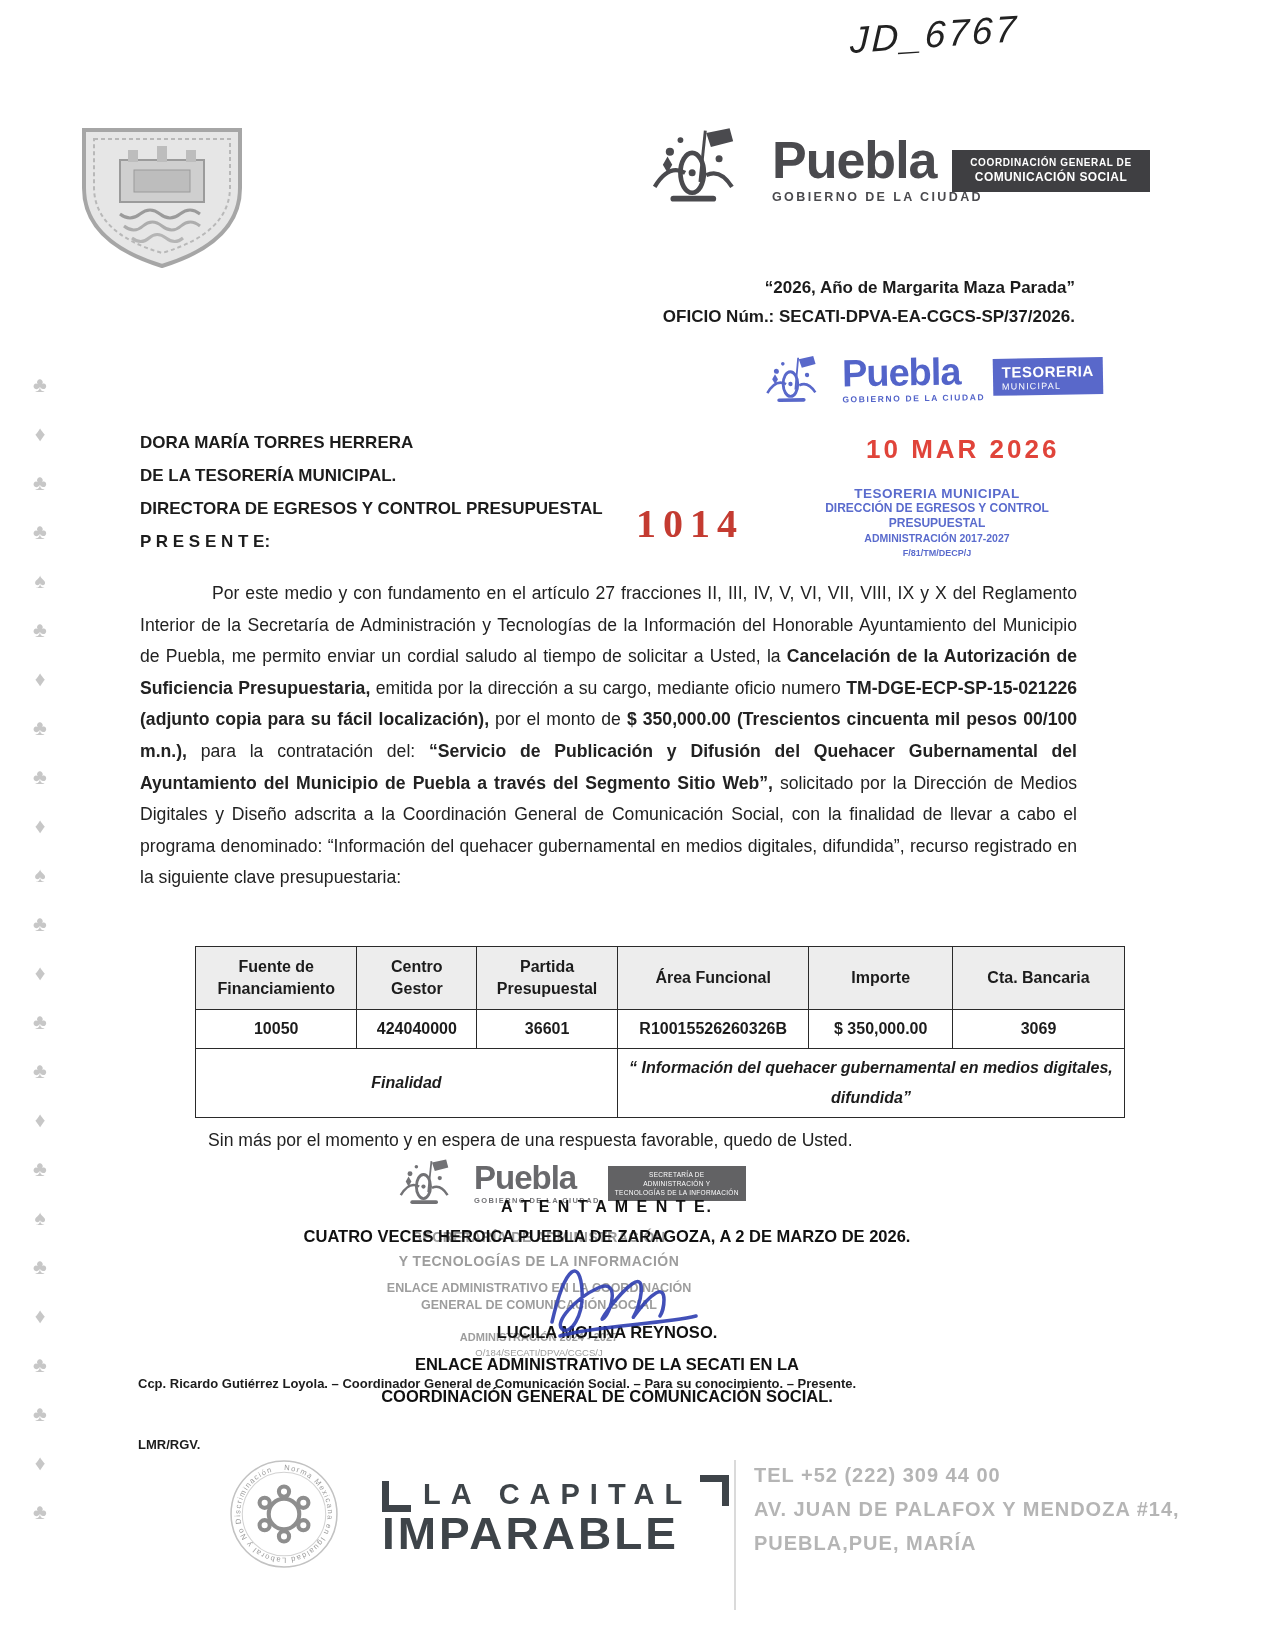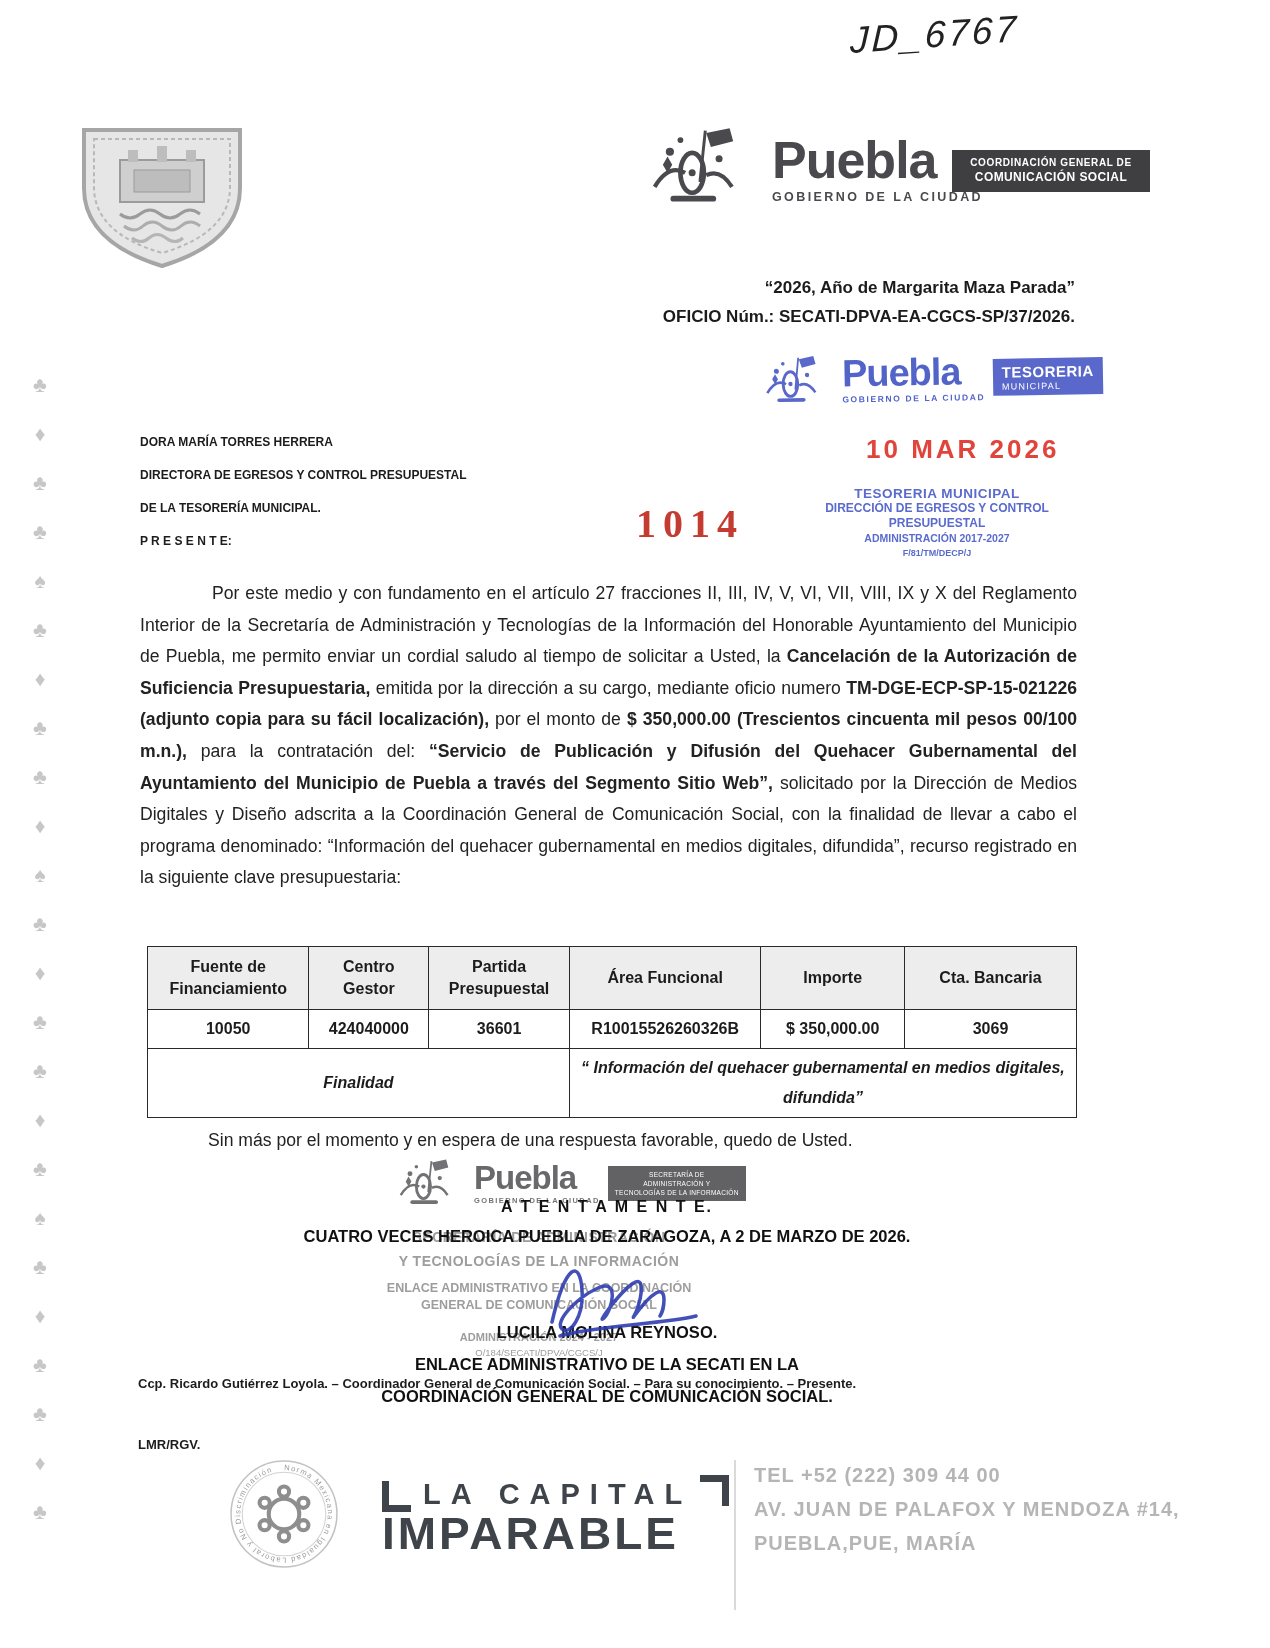--- a/index.html
+++ b/index.html
@@ -34,30 +34,30 @@
   .datestamp{left:866px;top:434px;color:#e0443a;font-size:26px;font-weight:bold;letter-spacing:3px;}
   .folio{left:636px;top:500px;color:#c43b31;font-size:40px;font-weight:bold;letter-spacing:7px;
          font-family:"Liberation Serif",serif;}
   .received{left:782px;top:486px;width:310px;text-align:center;color:#5a6bcd;font-weight:bold;line-height:15px;}
   .received .r1{font-size:13.5px;letter-spacing:.5px;}
   .received .r2{font-size:12px;}
   .received .r4{font-size:10.5px;}
   .received .r5{font-size:9px;}
 
   
-  .recipient{left:140px;top:426px;font-size:12px;font-weight:bold;line-height:33px;color:#1c1c1c;}
+  .recipient{left:140px;top:426px;font-size:17px;font-weight:bold;line-height:33px;color:#1c1c1c;}
 
   
   .bodytext{left:140px;top:578px;width:937px;font-size:17.6px;line-height:31.6px;
             text-align:justify;color:#222;text-indent:72px;}
   .bsegb{font-weight:bold;}
 
   
   .ptable{left:147px;top:946px;}
-  table{border-collapse:collapse;width:930px;}
+  table{border-collapse:collapse;width:930px;margin-left:48px;}
   th,td{border:1.6px solid #2a2a2a;font-size:16px;color:#1c1c1c;padding:4px 6px;text-align:center;vertical-align:middle;}
   th{white-space:pre-line;font-weight:bold;background:#ededed;height:54px;line-height:22px;}
   td{font-weight:bold;height:30px;}
   td.fin-label{font-style:italic;height:60px;background:#fff;}
   td.fin-value{font-style:italic;line-height:30px;}
 
   .closing{left:208px;top:1130px;font-size:17.6px;color:#222;}
 
   
   .cline{position:absolute;left:-28px;width:1270px;text-align:center;}
@@ -190,22 +190,22 @@
   <div class="abs received">
     <div class="r1">TESORERIA MUNICIPAL</div>
     <div class="r2">DIRECCIÓN DE EGRESOS Y CONTROL</div>
     <div class="r2">PRESUPUESTAL</div>
     <div class="r4">ADMINISTRACIÓN 2017-2027</div>
     <div class="r5">F/81/TM/DECP/J</div>
   </div>
 
   <div class="abs recipient">
     <div>DORA MARÍA TORRES HERRERA</div>
+    <div>DE LA TESORERÍA MUNICIPAL.</div>
     <div>DIRECTORA DE EGRESOS Y CONTROL PRESUPUESTAL</div>
-    <div>DE LA TESORERÍA MUNICIPAL.</div>
     <div>P R E S E N T E:</div>
   </div>
 
   <div class="abs bodytext">
     <span>Por este medio y con fundamento en el artículo 27 fracciones II, III, IV, V, VI, VII, VIII, IX y X del Reglamento Interior de la Secretaría de Administración y Tecnologías de la Información del Honorable Ayuntamiento del Municipio de Puebla, me permito enviar un cordial saludo al tiempo de solicitar a Usted, la </span><span class="bsegb">Cancelación de la Autorización de Suficiencia Presupuestaria,</span><span> emitida por la dirección a su cargo, mediante oficio numero </span><span class="bsegb">TM-DGE-ECP-SP-15-021226 (adjunto copia para su fácil localización),</span><span> por el monto de </span><span class="bsegb">$ 350,000.00 (Trescientos cincuenta mil pesos 00/100 m.n.),</span><span> para la contratación del: </span><span class="bsegb">“Servicio de Publicación y Difusión del Quehacer Gubernamental del Ayuntamiento del Municipio de Puebla a través del Segmento Sitio Web”,</span><span> solicitado por la Dirección de Medios Digitales y Diseño adscrita a la Coordinación General de Comunicación Social, con la finalidad de llevar a cabo el programa denominado: “Información del quehacer gubernamental en medios digitales, difundida”, recurso registrado en la siguiente clave presupuestaria:</span>
   </div>
 
   <div class="abs ptable">
     <table>
       <tbody>

